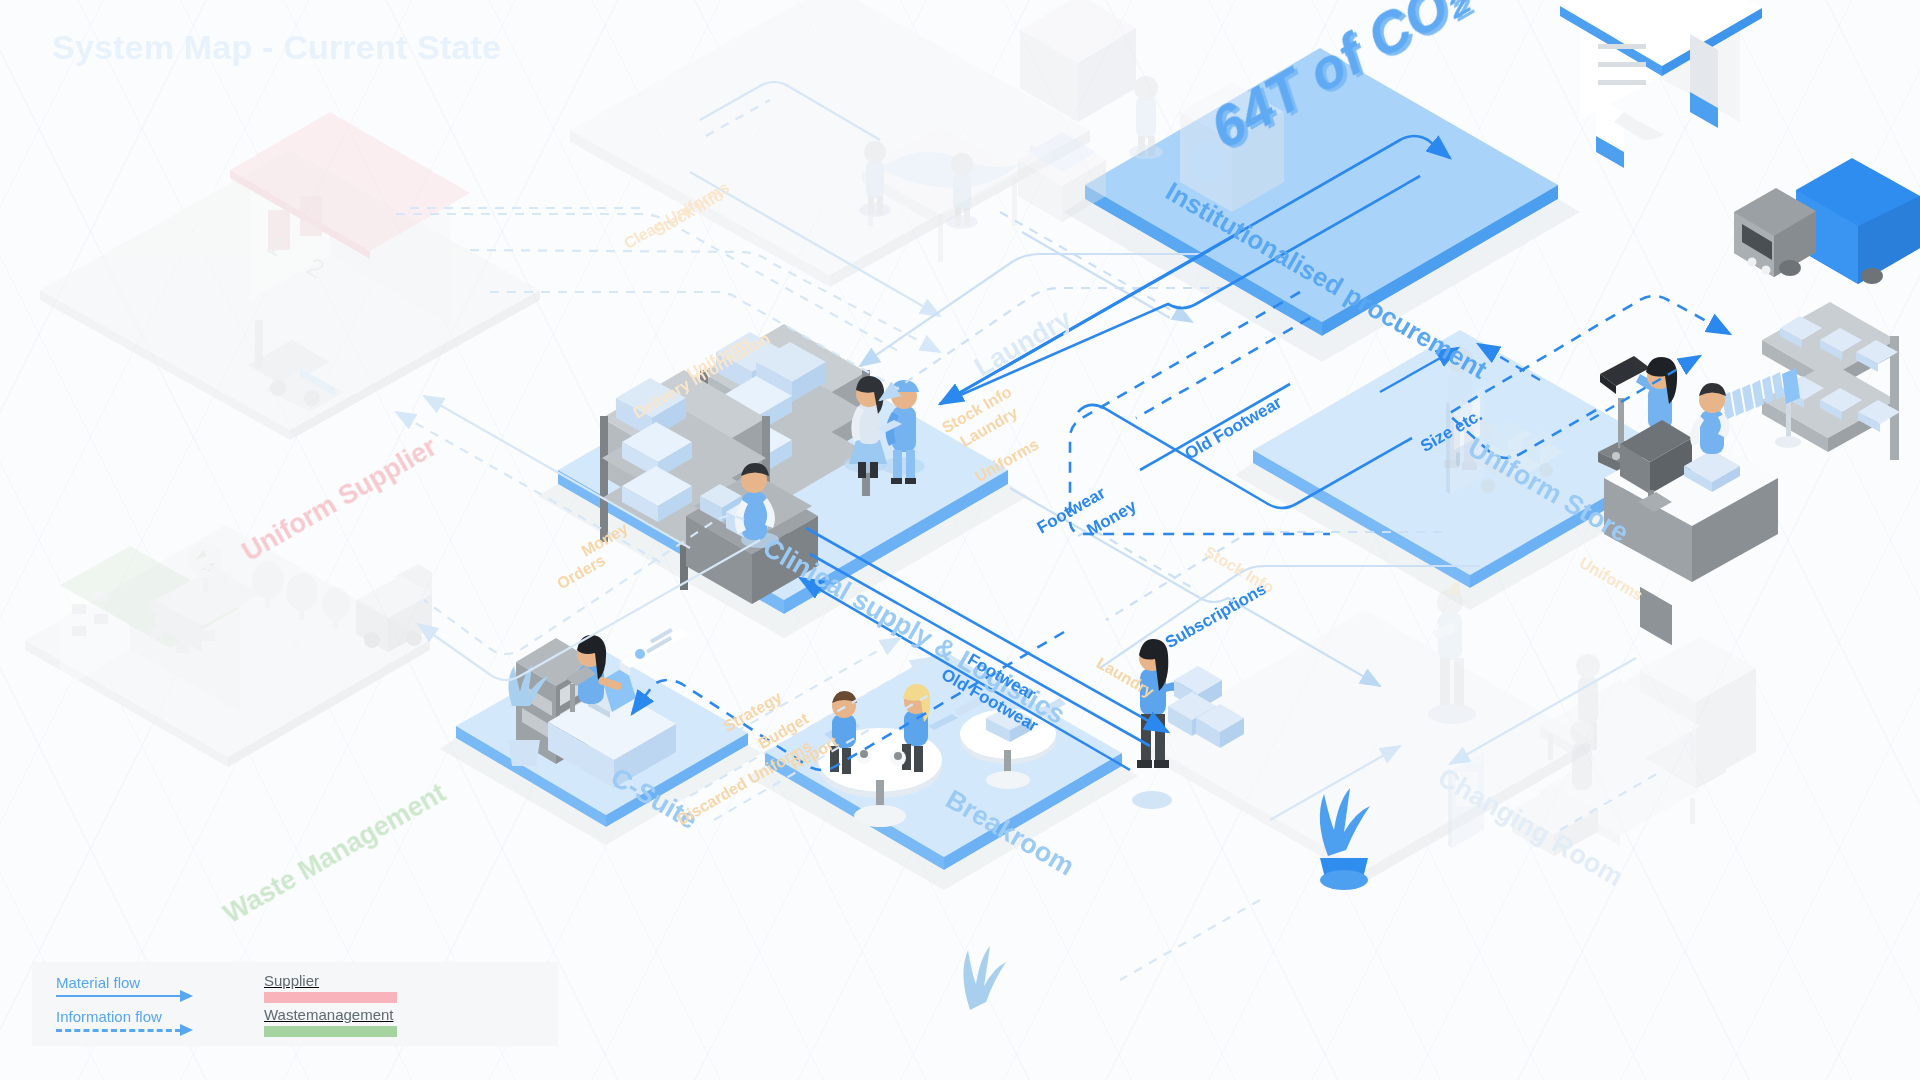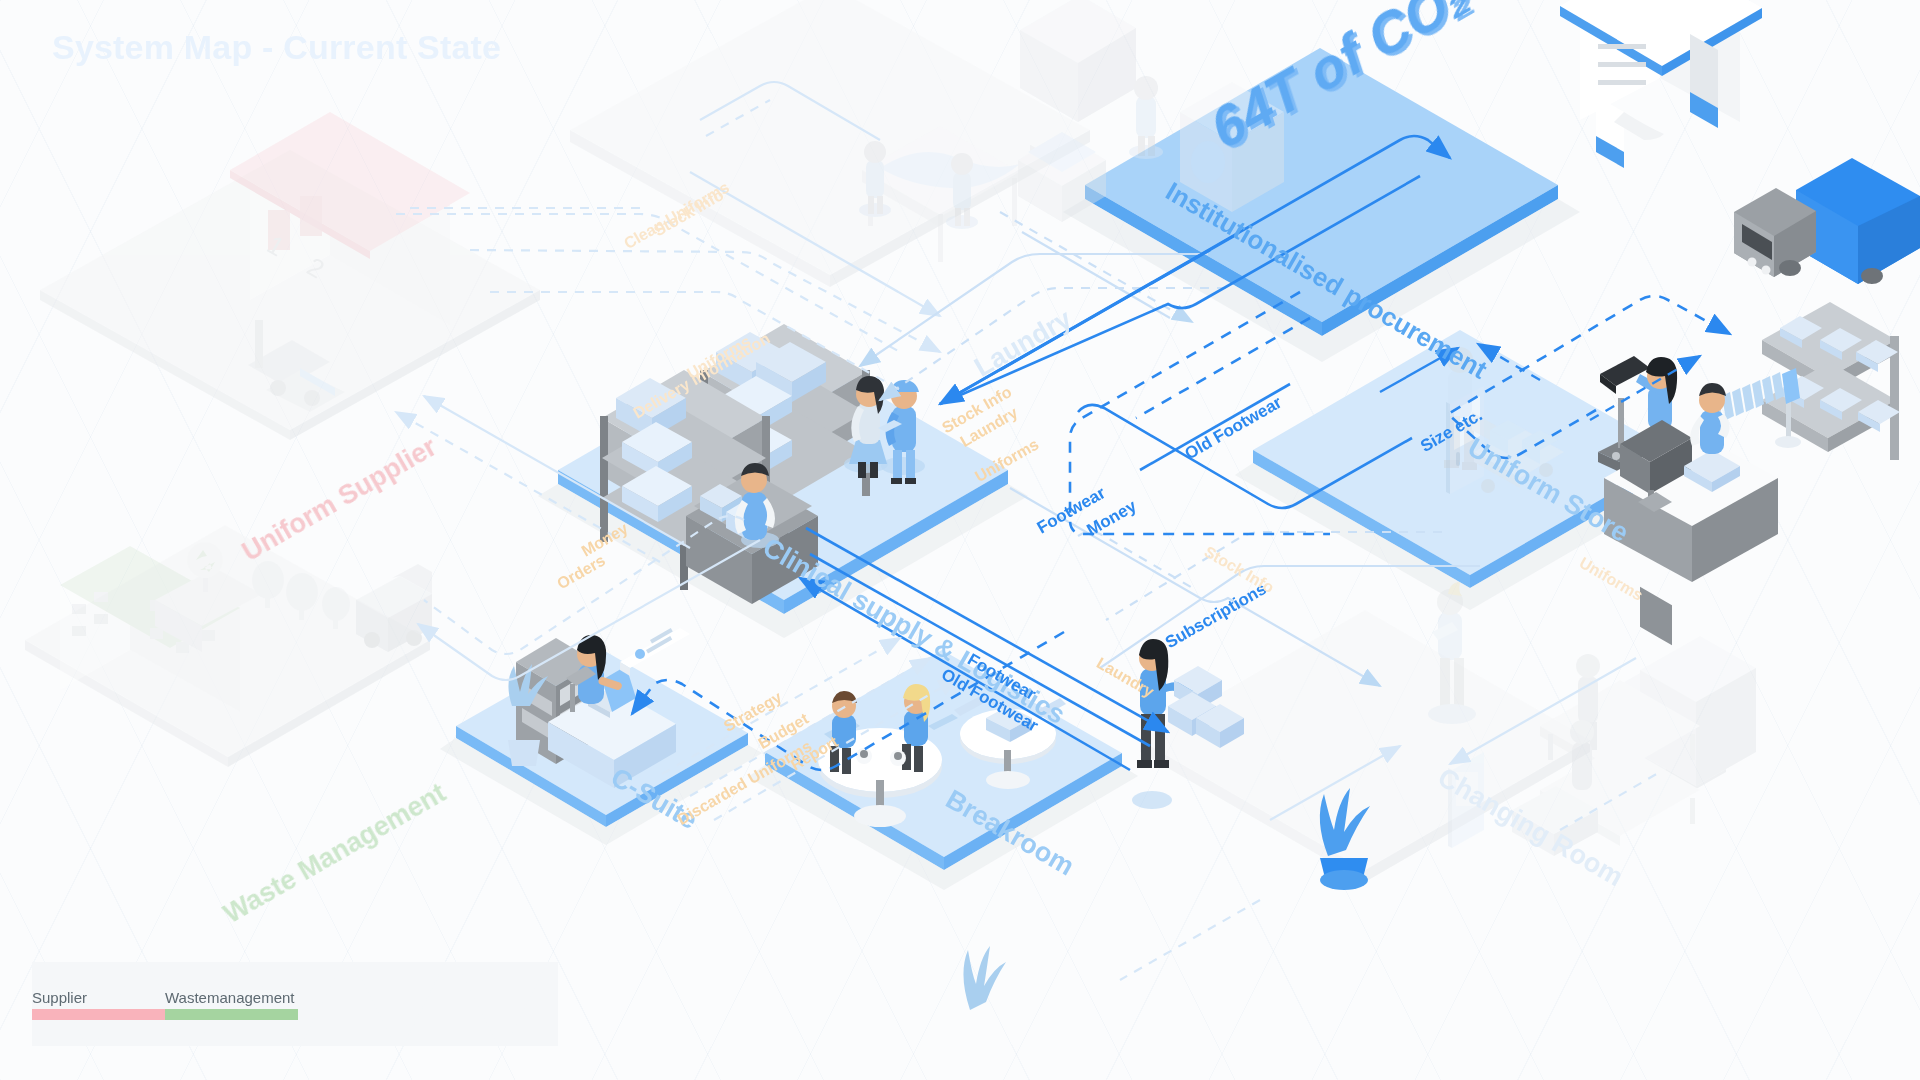--- a/index.html
+++ b/index.html
@@ -69,21 +69,21 @@
     border-top: 3px dashed #57a6f0;
     height: 0;
   }
   .leg-arrow-head {
     position: absolute; left: 124px; top: -1px;
     width: 0; height: 0;
     border-top: 6px solid transparent;
     border-bottom: 6px solid transparent;
     border-left: 13px solid #57a6f0;
   }
-  .leg-swatch-group { display: flex; flex-direction: row; width: 140px; }
+  .leg-swatch-group { display: flex; flex-direction: column; margin-left: 18px; width: 140px; text-decoration: underline; }
   .leg-sw-row { height: 34px; display: flex; flex-direction: column; justify-content: center; }
   .leg-sw-label { font-size: 15px; color: #5e6a72; line-height: 18px; }
   .leg-sw-bar { height: 11px; width: 133px; margin-top: 2px; }
 </style>
 </head>
 <body>
 
 <div id="stage">
 
   <div id="page-title" style="color: rgb(232, 242, 253);">System Map  - Current State</div>
@@ -817,20 +817,36 @@
   <div class="flab" style="left:830px; top:706px; color:#F7D6A8; transform:rotate(-30deg) translate(-100%,0); transform-origin:100% 50%;">Report</div>
 
   <div class="flab" style="left:1024px; top:724px; color:#2B88EF; font-size:17px; transform:rotate(30deg) translate(-100%,0); transform-origin:100% 50%;">Footwear</div>
   <div class="flab" style="left:1022px; top:772px; color:#2B88EF; font-size:17px; transform:rotate(30deg) translate(-100%,0); transform-origin:100% 50%;">Old Footwear</div>
   <div class="flab" style="left:1144px; top:716px; color:#F7D6A8; transform:rotate(30deg) translate(-100%,0); transform-origin:100% 50%;">Laundry</div>
   <div class="flab" style="left:1262px; top:619px; color:#FAE6CB; transform:rotate(30deg) translate(-100%,0); transform-origin:100% 50%;">Stock Info</div>
   <div class="flab" style="left:1632px; top:623px; color:#FAE6CB; transform:rotate(30deg) translate(-100%,0); transform-origin:100% 50%;">Uniforms</div>
 
   <div id="legend">
 
+    <div id="leg-flows" class="leg-col">
+      <div class="leg-flow-row">
+        <div class="leg-flow-label">Material flow</div>
+        <div class="leg-flow-art">
+          <div class="leg-arrow-line"></div>
+            <div class="leg-arrow-head"></div>
+        </div>
+      </div>
+      <div class="leg-flow-row">
+        <div class="leg-flow-label">Information flow</div>
+        <div class="leg-flow-art">
+          <div class="leg-arrow-line dashed"></div>
+            <div class="leg-arrow-head"></div>
+        </div>
+      </div>
+    </div>
 
     <div class="leg-swatch-group">
       <div class="leg-sw-row">
         <div class="leg-sw-label">Supplier</div>
         <div class="leg-sw-bar" style="background:#F9B3BB;"></div>
       </div>
       <div class="leg-sw-row">
         <div class="leg-sw-label">Wastemanagement</div>
         <div class="leg-sw-bar" style="background:#A5D4A0;"></div>
       </div>

